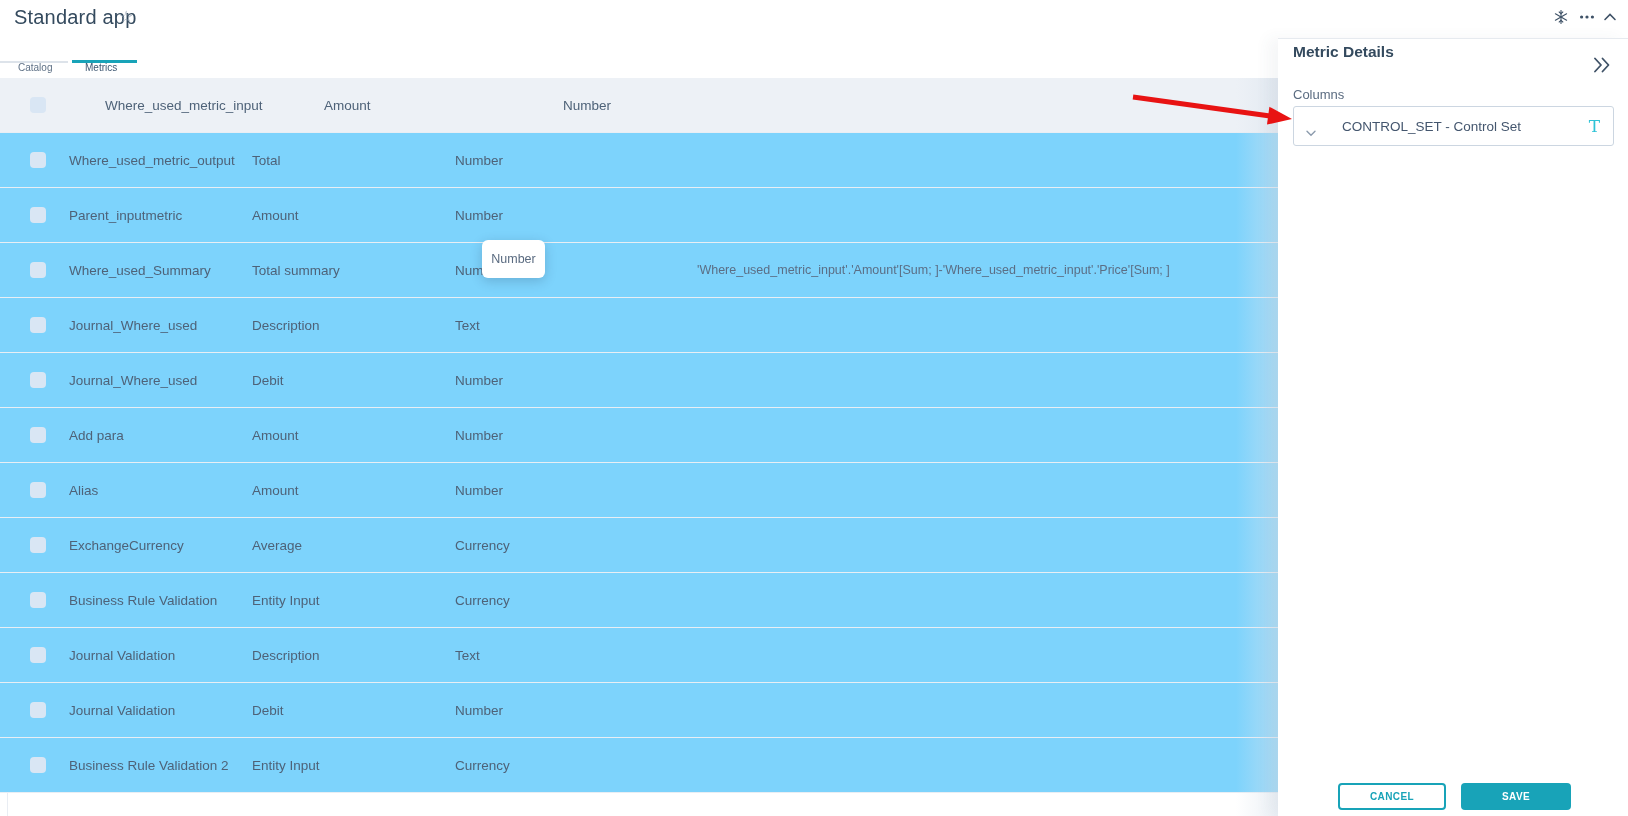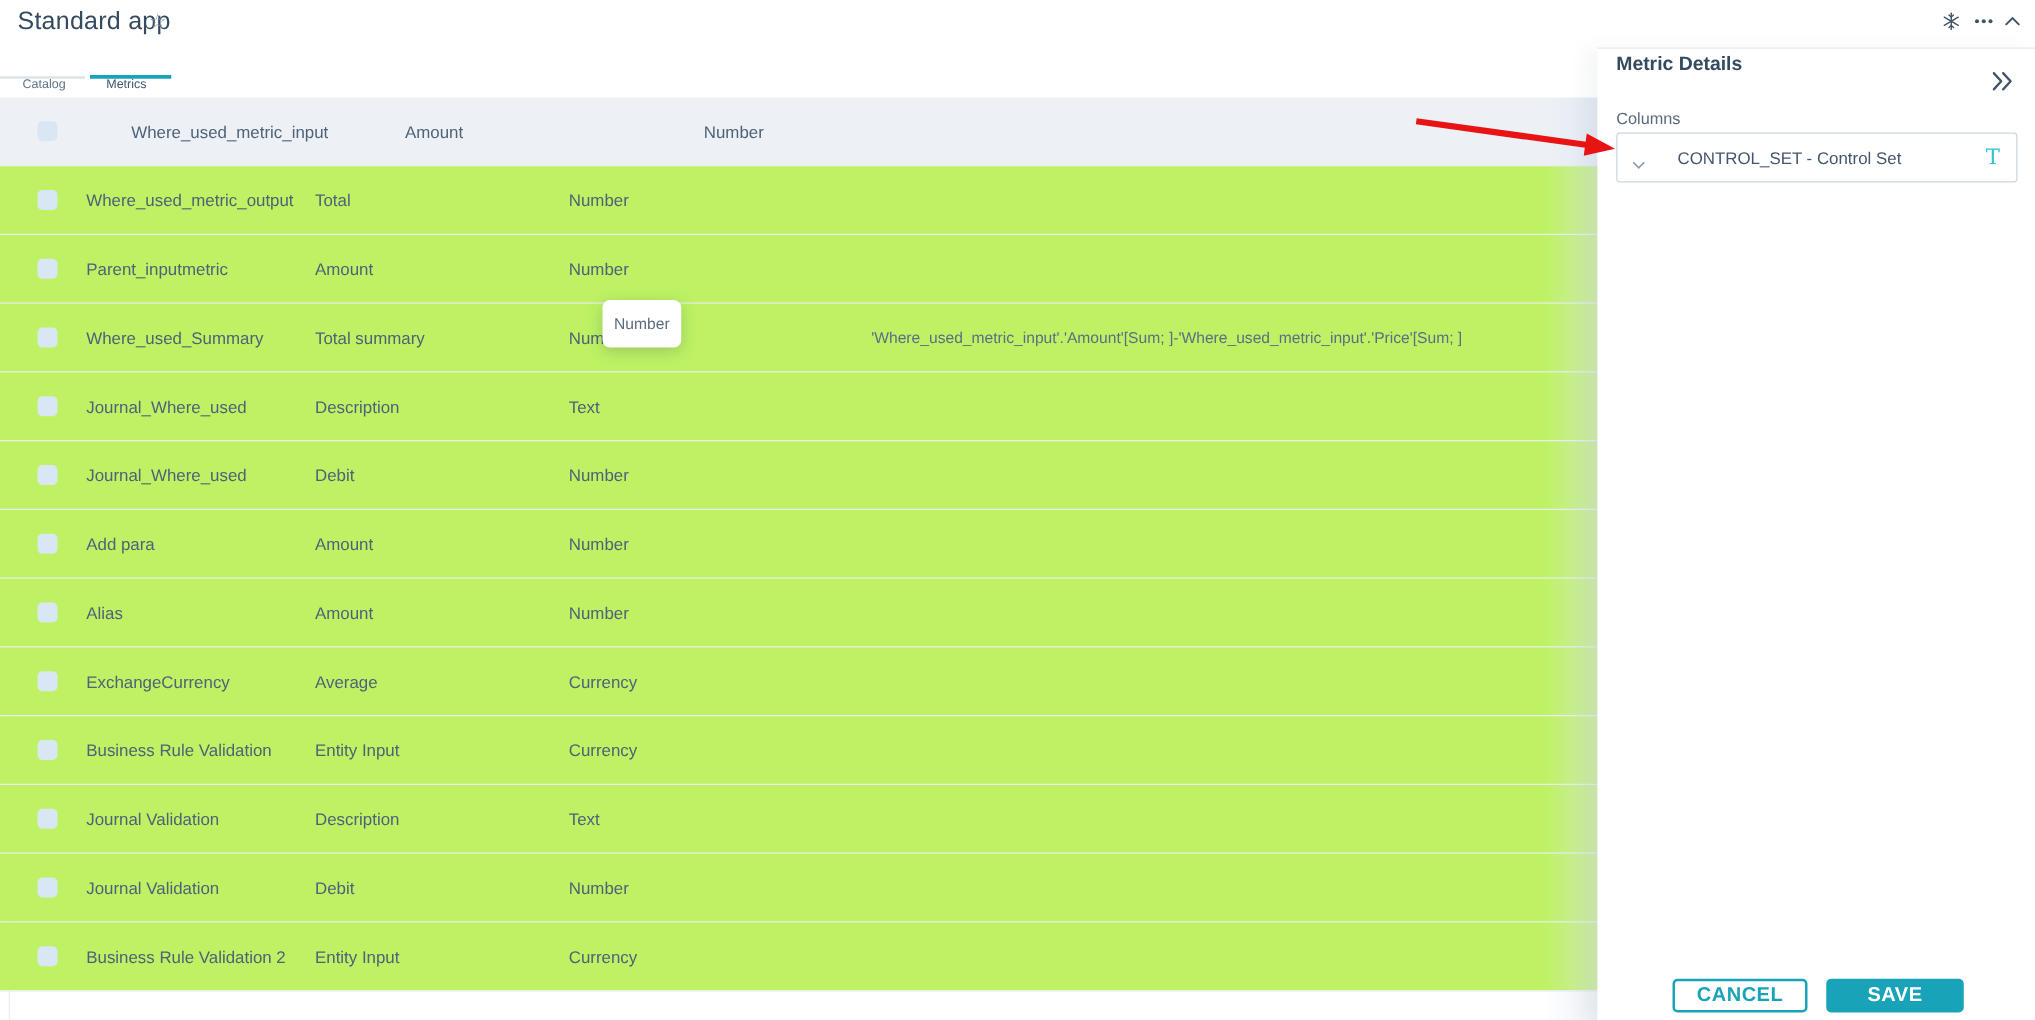--- a/index.html
+++ b/index.html
@@ -37,21 +37,21 @@
   }
   .thead {
     height:52px; background:#fff;
     border-top:1px solid #eef1f5;
     border-bottom:1px solid #e6ecf2;
     font-size:13px; font-weight:bold; color:#3b4d63;
   }
   .thead .h-sheet   { padding-left:11px; }
   .thead .h-metric  { padding-left:13px; }
   .thead .h-dtype   { padding-left:3px; }
-  .trow { height:55px; border-bottom:1px solid #e9eef4; background:#bef264; font-size:13.5px; cursor:pointer; }
+  .trow { height:55px; border-bottom:1px solid #e9eef4; background:#7dd3fc; font-size:13.5px; cursor:pointer; }
   .trow.highlight { background:#edf1f6;gap:36px; }
   .checkbox { width:16px; height:16px; border-radius:4px; background:#d9e6f4; margin-left:30px; cursor:pointer; }
   .thead .checkbox { background:#e4eef8; }
   .cell-formula { font-size:12.5px; color:#5b6e85; white-space:nowrap; overflow:hidden; padding-right:8px; }
   .scroll-shadow {
     position:absolute; left:1236px; top:78px; width:42px; height:738px;
     background:linear-gradient(to right, rgba(255,255,255,0), rgba(219,228,238,0.55));
     pointer-events:none; z-index:2;
   }
 
@@ -79,21 +79,21 @@
     display:flex; align-items:center; cursor:pointer; background:#fff;
   }
   .field-chevron { margin-left:12px; width:10px; height:7px; }
   .field-label { margin-left:26px; font-size:13.5px; color:#44566e; }
   .field-type-icon {
     margin-left:auto; margin-right:13px;
     font-family:"DejaVu Serif", serif; font-size:17px; color:#2fc3d6; cursor:pointer;
   }
   .btn {
     position:absolute; top:744px; height:27px; border-radius:4px;
-    font-size:16px; font-weight:bold; letter-spacing:.4px;
+    font-size:10px; font-weight:bold; letter-spacing:.4px;
     display:flex; align-items:center; justify-content:center; cursor:pointer;
     font-family:"Liberation Sans", sans-serif;
   }
   .btn-cancel { left:60px; width:108px; background:#fff; border:2px solid #18a3b8; color:#18a3b8; }
   .btn-save   { left:183px; width:110px; background:#18a3b8; border:none; color:#fff; }
 
   
   .arrow-overlay { position:absolute; left:0; top:0; width:1628px; height:816px; z-index:6; pointer-events:none; }
 </style>
 </head>

